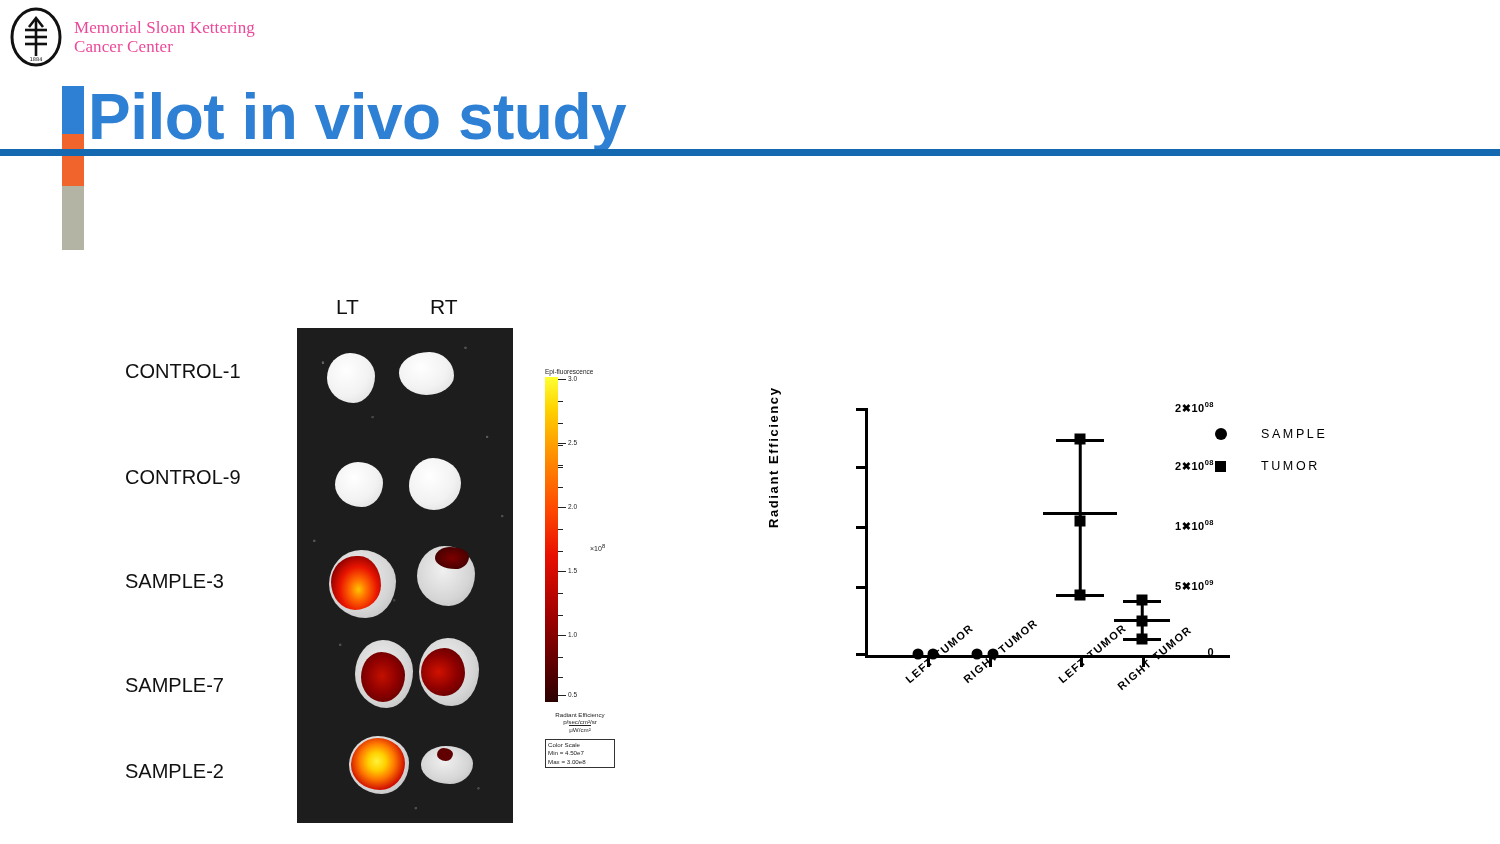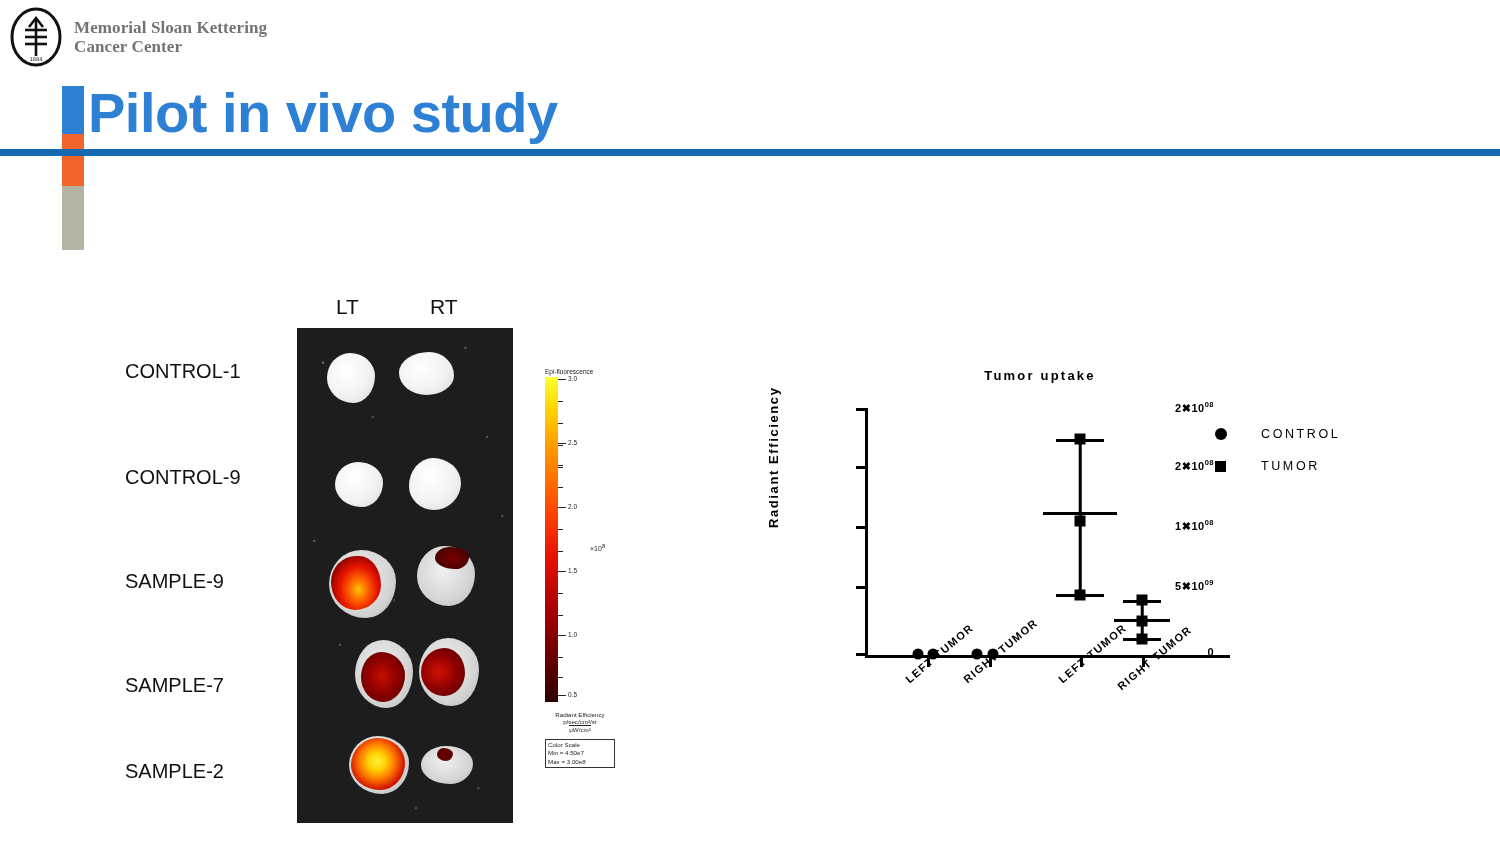--- a/index.html
+++ b/index.html
@@ -4,32 +4,32 @@
 <style>
   html,body{margin:0;padding:0;}
   body{
     width:1500px;height:844px;background:#ffffff;overflow:hidden;
     font-family:"Liberation Sans", sans-serif;position:relative;
   }
 
   
   #logo-block{position:absolute;left:8px;top:6px;display:flex;align-items:center;gap:10px;}
   #logo-mark{width:56px;height:62px;position:relative;}
-  #logo-text{line-height:1.12;color:#737373;font-family:"Liberation Serif", serif;font-size:17px;font-weight:700;letter-spacing:.1px;}
+  #logo-text{line-height:1.12;color:#ec4899;font-family:"Liberation Serif", serif;font-size:17px;font-weight:400;letter-spacing:.1px;}
   #logo-text div{white-space:nowrap;}
 
   
   #title-accent{position:absolute;left:62px;top:86px;width:22px;height:164px;}
   #title-accent .seg{width:100%;}
   #acc-blue{height:48px;background:#2e80d4;}
   #acc-orange{height:52px;background:#f1642b;}
   #acc-gray{height:64px;background:#b4b4a4;}
   #slide-title{
     position:absolute;left:88px;top:80px;
-    font-size:56px;font-weight:700;color:#2e80d4;
+    font-size:64px;font-weight:700;color:#2e80d4;
     font-family:"Liberation Sans", sans-serif;letter-spacing:-.5px;
   }
   #title-rule{position:absolute;left:0;top:149px;width:1500px;height:7px;background:#1469b0;}
 
   
   #figure-block{position:absolute;left:110px;top:290px;}
   #lt-label{position:absolute;left:226px;top:5px;font-size:21px;color:#111;}
   #rt-label{position:absolute;left:320px;top:5px;font-size:21px;color:#111;}
 
   .row-label{position:absolute;font-size:20px;color:#111;white-space:nowrap;}
@@ -133,21 +133,21 @@
 <div id="slide-title">Pilot in vivo study</div>
 <div id="title-rule"></div>
 
 <div id="figure-block">
 
   <div id="lt-label">LT</div>
   <div id="rt-label">RT</div>
 
   <div class="row-label" style="left:15px;top:70px;">CONTROL-1</div>
   <div class="row-label" style="left:15px;top:176px;">CONTROL-9</div>
-  <div class="row-label" style="left:15px;top:280px;">SAMPLE-9</div>
+  <div class="row-label" style="left:15px;top:280px;">SAMPLE-3</div>
   <div class="row-label" style="left:15px;top:384px;">SAMPLE-7</div>
   <div class="row-label" style="left:15px;top:470px;">SAMPLE-2</div>
 
   <div id="bioimg">
 
     <div class="tumor white" style="left:30px;top:25px;width:48px;height:50px;"></div>
     <div class="tumor white" style="left:102px;top:24px;width:55px;height:43px;border-radius:55% 45% 50% 50%/48% 55% 45% 52%;"></div>
 
     <div class="tumor white" style="left:38px;top:134px;width:48px;height:45px;"></div>
     <div class="tumor white" style="left:112px;top:130px;width:52px;height:52px;border-radius:46% 54% 52% 48%/54% 48% 52% 46%;"></div>
@@ -223,21 +223,20 @@
 
   <div id="cs-box">
     <div>Color Scale</div>
     <div>Min = 4.50e7</div>
     <div>Max = 3.00e8</div>
   </div>
 </div>
 
 <div id="chart">
 
-  <div id="chart-title">Tumor uptake</div>
   <div id="ylabel">Radiant Efficiency</div>
 
   <div id="plot">
     <div id="yaxis-line"></div>
     <div id="xaxis-line"></div>
 
     <div class="ytick" style="top:0px;"></div>
     <div class="ytick" style="top:58px;"></div>
     <div class="ytick" style="top:118px;"></div>
     <div class="ytick" style="top:178px;"></div>
@@ -288,21 +287,21 @@
     <div class="pt-square" style="left:277px;top:192px;"></div>
     <div class="pt-square" style="left:277px;top:213px;"></div>
     <div class="pt-square" style="left:277px;top:231px;"></div>
   </div>
 
   <div id="legend">
     <div class="leg-row">
       <span class="leg-mark">
           <span class="leg-dot"></span>
         </span>
-      <span class="leg-text">CONTROL</span>
+      <span class="leg-text">SAMPLE</span>
     </div>
     <div class="leg-row">
       <span class="leg-mark">
           <span class="leg-sq"></span>
         </span>
       <span class="leg-text">TUMOR</span>
     </div>
   </div>
 </div>
 

